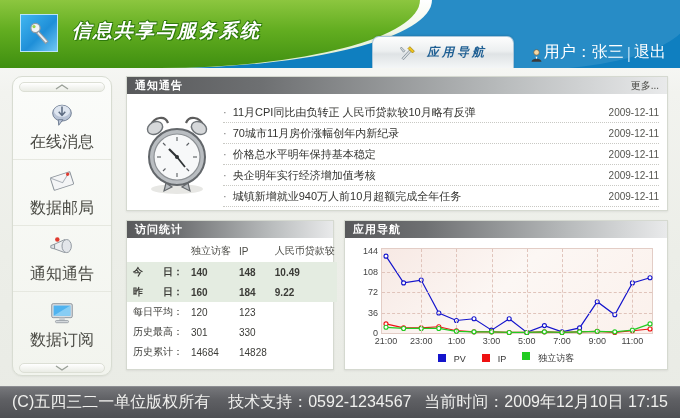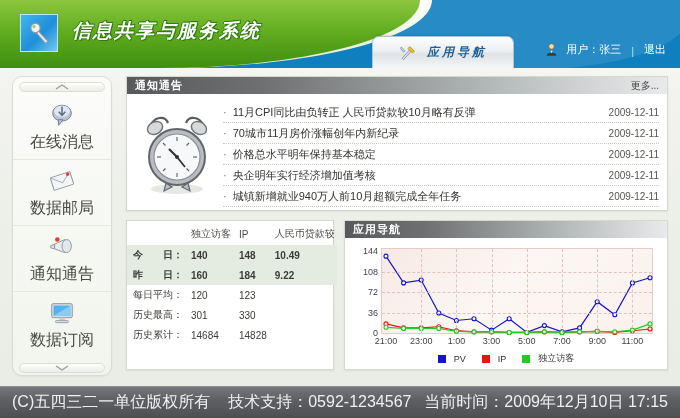--- a/index.html
+++ b/index.html
@@ -56,22 +56,22 @@
     border-top-left-radius: 7px; border-top-right-radius: 7px;
     display: flex; align-items: center; justify-content: center; gap: 10px;
     box-shadow: 0 -1px 2px rgba(0,0,0,0.10);
   }
   .nav-tab-label {
     font-size: 12px; font-weight: bold; color: #1f5f93; letter-spacing: 3px;
     font-style: italic;
   }
   .user-area {
     position: absolute; right: 14px; top: 42px; z-index: 4;
-    display: flex; align-items: flex-end; gap: 7px;
-    color: #ffffff; font-size: 11px; white-space: nowrap;
+    display: flex; align-items: flex-end; 
+    color: #ffffff; font-size: 16px; white-space: nowrap;
   }
   .user-area .sep { color: #b8dcf2; padding: 0 3px; }
   .logout-link { color: #ffffff; text-decoration: none; cursor: pointer; }
 
   
   .body-wrap {
     position: absolute; left: 0; top: 68px; width: 680px; height: 318px;
   }
 
   
@@ -154,21 +154,21 @@
     font-size: 9px; color: #444; white-space: nowrap;
   }
   .x-tick {
     position: absolute; top: 100%; margin-top: 3px; transform: translateX(-50%);
     font-size: 9px; color: #444; white-space: nowrap;
   }
   .legend {
     position: absolute; left: 0; right: 0; bottom: 4px;
     display: flex; align-items: center; justify-content: center; gap: 16px;
   }
-  .legend-item { display: flex; align-items: center; gap: 8px; font-size: 9px; color: #333; }
+  .legend-item { display: flex; gap: 8px; font-size: 9px; color: #333; }
   .legend-swatch { width: 8px; height: 8px; display: inline-block; }
 
   
   .footer {
     position: absolute; left: 0; bottom: 0; width: 680px; height: 32px;
     background: linear-gradient(180deg,#76777b 0%,#5f6064 40%,#4e4f53 100%);
     border-top: 1px solid #8d8e92;
     display: flex; align-items: center; justify-content: space-between;
     padding: 0 12px; color: #f0f0ee; font-size: 16px;
   }
@@ -341,20 +341,23 @@
               <span class="bullet">·</span>
               <span>城镇新增就业940万人前10月超额完成全年任务</span>
             </span>
             <span class="notice-date">2009-12-11</span>
           </div>
         </div>
       </div>
     </div>
 
     <div class="panel" id="stats-panel">
+      <div class="panel-head">
+        <span class="panel-head-title">访问统计</span>
+      </div>
       <table class="stats-table">
         <thead>
           <tr>
             <th></th>
             <th>独立访客</th>
             <th>IP</th>
             <th>人民币贷款较</th>
           </tr>
         </thead>
         <tbody>

